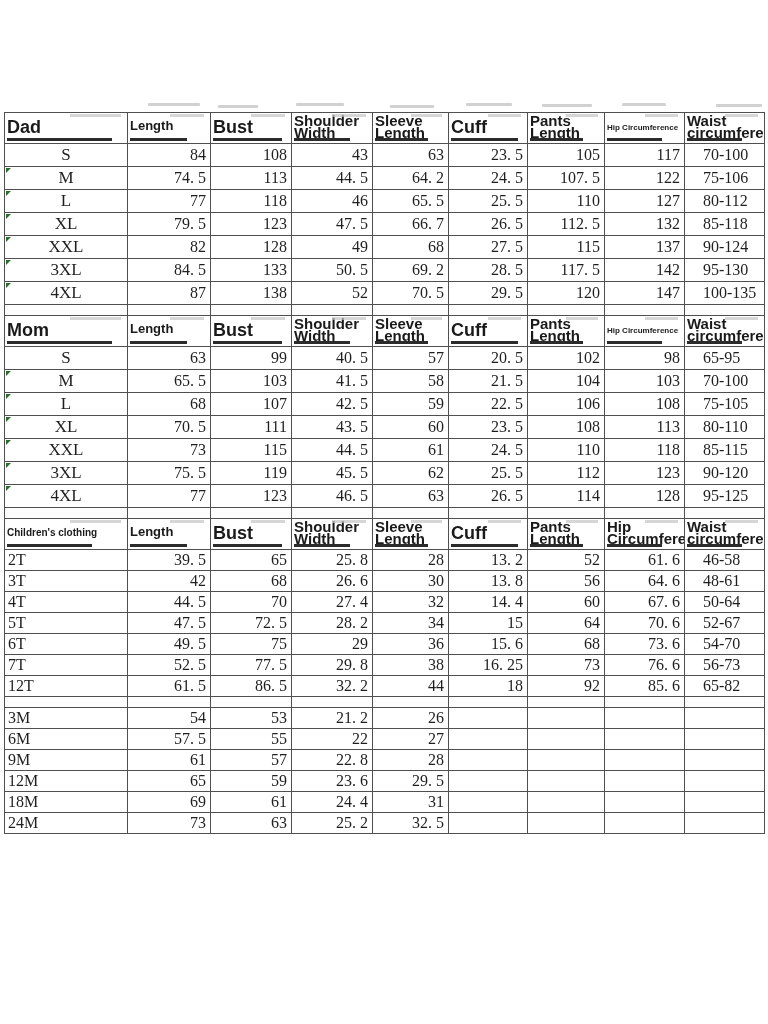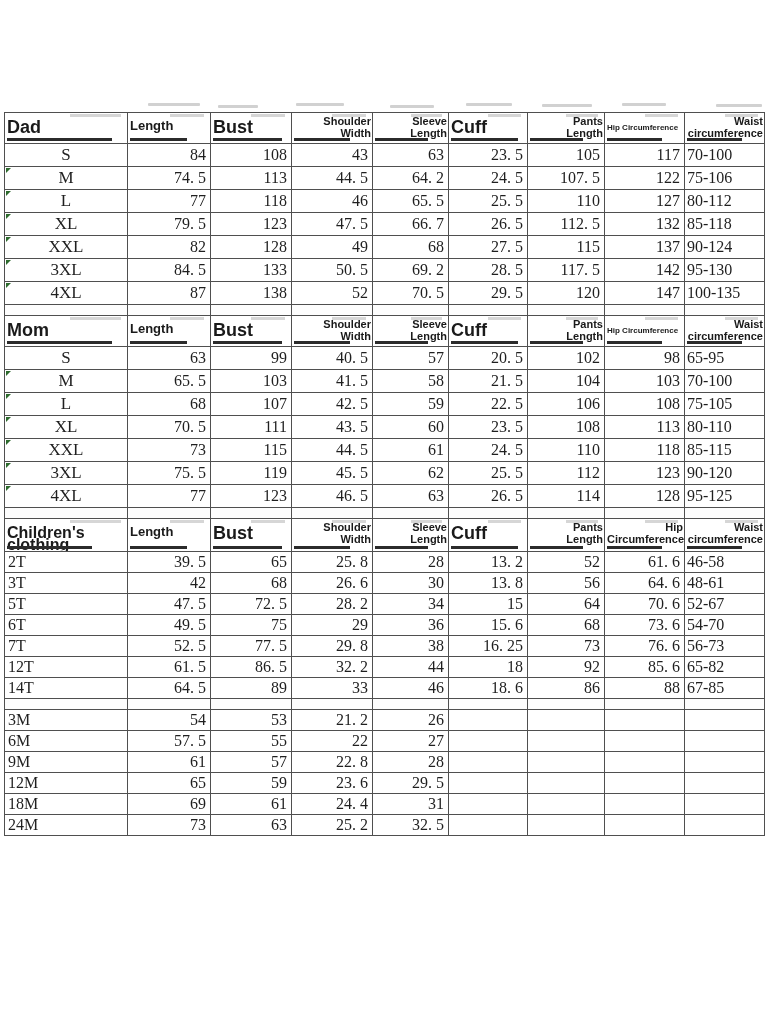--- a/index.html
+++ b/index.html
@@ -33,32 +33,32 @@
     content:""; position:absolute; top:1px; right:6px; width:42%; height:3px;
     background:#c4c4c4; opacity:.7;
   }
   td.h::after { 
     content:""; position:absolute; bottom:2px; left:2px; height:3px;
     background:#2b2b2b; width:70%;
   }
   td.h.f-lg { font-size:18px; line-height:20px; padding-top:4px; }
   td.h.f-lg::after { width:86%; }
   td.h.f-md { font-size:13px; line-height:14px; padding-top:6px; }
-  td.h.f-sm { font-size:11px;text-align:right; }
+  td.h.f-sm { font-size:15px; }
   td.h.f-xs { font-size:8px;  padding-top:9px; letter-spacing:0; }
-  td.h.f-cc { font-size:16px; padding-top:8px; }
+  td.h.f-cc { font-size:10px; padding-top:8px; }
   td.h.empty::before, td.h.empty::after { display:none; }
 
   
   td.num, td.range, td.size {
     font-family:"Liberation Serif", serif; font-size:16px; color:#1f1f1f;
     vertical-align:middle;
   }
   td.num   { text-align:right; padding-right:4px; }
-  td.range { text-align:left;  padding-left:2px; }
+  td.range { text-align:left;  padding-left:18px; }
   td.size  { position:relative; }
   td.size.al-center { text-align:center; font-size:17px; }
   td.size.al-left   { text-align:left; padding-left:3px;margin-left:12px; }
   td.size.flagged::before { 
     content:""; position:absolute; top:1px; left:1px; width:0; height:0;
     border-top:5px solid #2e6b2e; border-right:5px solid transparent;
   }
 </style>
 </head>
 <body>
@@ -327,20 +327,31 @@
           <td class="num">42</td>
           <td class="num">68</td>
           <td class="num">26. 6</td>
           <td class="num">30</td>
           <td class="num">13. 8</td>
           <td class="num">56</td>
           <td class="num">64. 6</td>
           <td class="range">48-61</td>
         </tr>
         <tr class="data">
+          <td class="size al-left">4T</td>
+          <td class="num">44. 5</td>
+          <td class="num">70</td>
+          <td class="num">27. 4</td>
+          <td class="num">32</td>
+          <td class="num">14. 4</td>
+          <td class="num">60</td>
+          <td class="num">67. 6</td>
+          <td class="range">50-64</td>
+        </tr>
+        <tr class="data">
           <td class="size al-left">5T</td>
           <td class="num">47. 5</td>
           <td class="num">72. 5</td>
           <td class="num">28. 2</td>
           <td class="num">34</td>
           <td class="num">15</td>
           <td class="num">64</td>
           <td class="num">70. 6</td>
           <td class="range">52-67</td>
         </tr>
@@ -370,31 +381,20 @@
           <td class="size al-left">12T</td>
           <td class="num">61. 5</td>
           <td class="num">86. 5</td>
           <td class="num">32. 2</td>
           <td class="num">44</td>
           <td class="num">18</td>
           <td class="num">92</td>
           <td class="num">85. 6</td>
           <td class="range">65-82</td>
         </tr>
-        <tr class="data">
-          <td class="size al-left">14T</td>
-          <td class="num">64. 5</td>
-          <td class="num">89</td>
-          <td class="num">33</td>
-          <td class="num">46</td>
-          <td class="num">18. 6</td>
-          <td class="num">86</td>
-          <td class="num">88</td>
-          <td class="range">67-85</td>
-        </tr>
         <tr class="gap">
           <td></td>
           <td></td>
           <td></td>
           <td></td>
           <td></td>
           <td></td>
           <td></td>
           <td></td>
           <td></td>

